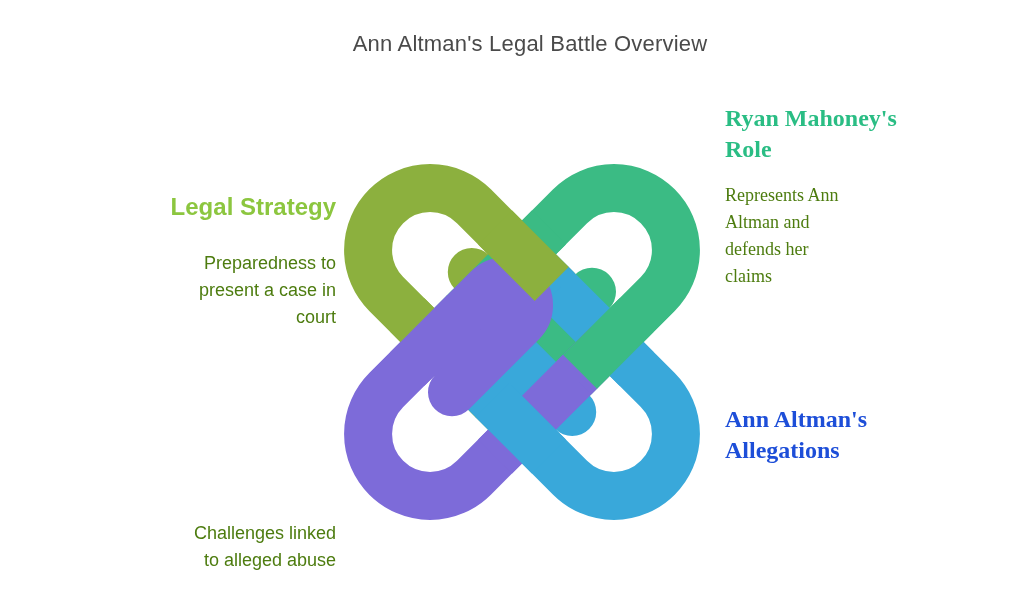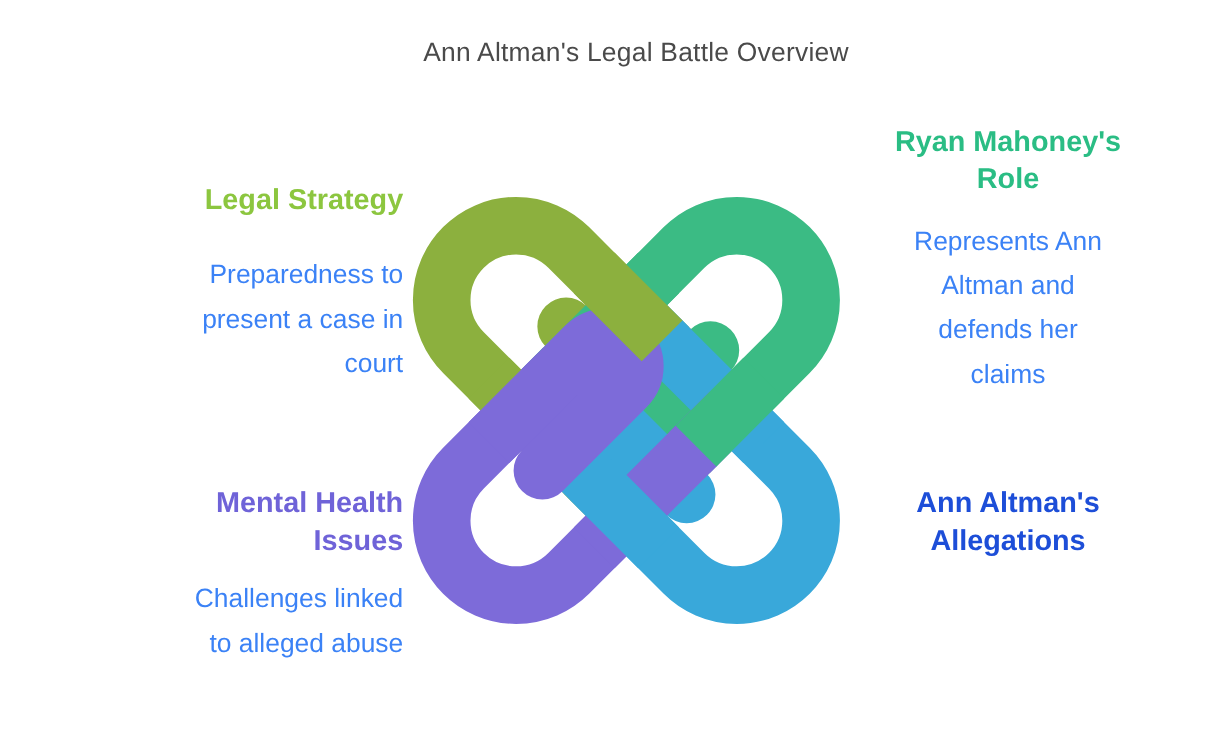--- a/index.html
+++ b/index.html
@@ -12,23 +12,23 @@
   }
   .page-title {
     position:absolute; left:0; right:0; top:31px;
     text-align:center; font-size:22px; color:#4a4a4a;
     letter-spacing:0.2px;
   }
   .label {
     position:absolute; white-space:pre-line;
   }
   .heading { font-size:24px; font-weight:700; line-height:31px; }
-  .body-text { font-size:22px; line-height:37px; color:#3b82f6; }
-  .align-right { text-align:right; }
-  .align-left  { text-align:center; }
+  .body-text { font-size:18px; line-height:27px; color:#4d7c0f; }
+  .align-right { text-align:right;margin-top:40px; }
+  .align-left  { text-align:left;font-family:Liberation Serif, serif; }
 
   .tl-heading { right:724px; top:151px; }
   .tl-body    { right:724px; top:210px; width:230px;text-align:right; }
   .tr-heading { left:725px;  top:103px; width:230px; }
   .tr-body    { left:725px;  top:182px; width:230px; }
   .bl-heading { right:724px; top:404px; }
   .bl-body    { right:724px; top:480px; width:240px; }
   .br-heading { left:725px;  top:404px; width:230px; }
   .br-body    { left:725px;  top:510px; width:230px; }
 
@@ -49,22 +49,20 @@
 present a case in
 court</div>
 
   <div class="label heading align-left tr-heading" style="color: rgb(42, 189, 132);">Ryan Mahoney's
 Role</div>
   <div class="label body-text align-left tr-body">Represents Ann
 Altman and
 defends her
 claims</div>
 
-  <div class="label heading align-right bl-heading" style="color: rgb(111, 99, 216);">Mental Health
-Issues</div>
   <div class="label body-text align-right bl-body">Challenges linked
 to alleged abuse</div>
 
   <div class="label heading align-left br-heading" style="color: #1d4ed8;">Ann Altman's
 Allegations</div>
 
   <svg class="knot" viewBox="-200 -200 400 400" xmlns="http://www.w3.org/2000/svg">
     <defs>
       <path id="k-main" d="M -62 20 L -62 -130 A 62 62 0 0 1 62 -130 L 62 14 A 24 24 0 0 1 14 14 L 14 -85"></path>
       <path id="k-tail" d="M -62 12 L -62 60"></path>

